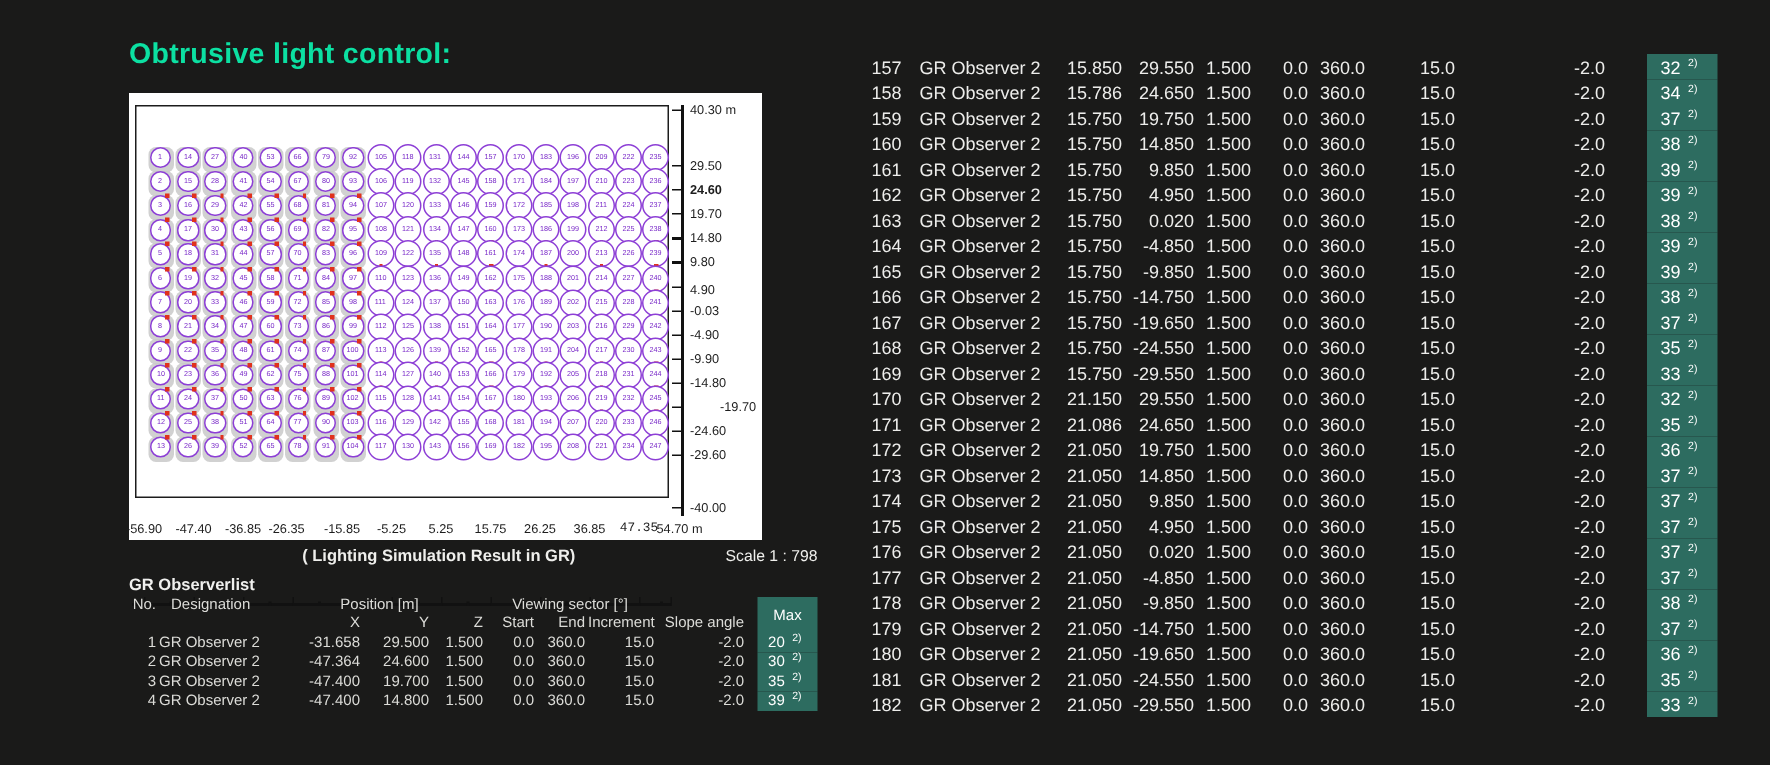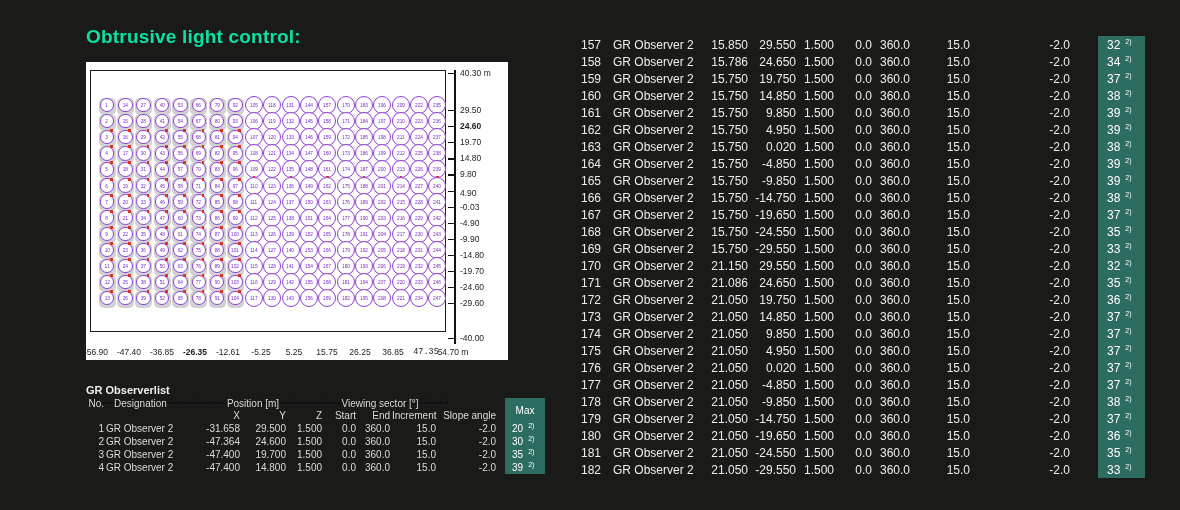--- a/index.html
+++ b/index.html
@@ -1072,42 +1072,42 @@
       <div class="axis-label" style="left: 374px; top: 127px;">4.90</div>
       <div class="tick" style="left: 362px; top: 144.6px; width: 7px; height: 1.3px;"></div>
       <div class="axis-label" style="left: 374px; top: 140.6px;">-0.03</div>
       <div class="tick" style="left: 362px; top: 160.7px; width: 7px; height: 1.3px;"></div>
       <div class="axis-label" style="left: 374px; top: 156.7px;">-4.90</div>
       <div class="tick" style="left: 362px; top: 176.8px; width: 7px; height: 1.3px;"></div>
       <div class="axis-label" style="left: 374px; top: 172.8px;">-9.90</div>
       <div class="tick" style="left: 362px; top: 192.9px; width: 7px; height: 1.3px;"></div>
       <div class="axis-label" style="left: 374px; top: 188.9px;">-14.80</div>
       <div class="tick" style="left: 362px; top: 209px; width: 7px; height: 1.3px;"></div>
-      <div class="axis-label" style="left: 374px; top: 205px; text-align: center;">-19.70</div>
+      <div class="axis-label" style="left: 394px; top: 205px; text-align: center;">-19.70</div>
       <div class="tick" style="left: 362px; top: 225.1px; width: 7px; height: 1.3px;"></div>
       <div class="axis-label" style="left: 374px; top: 221.1px;">-24.60</div>
       <div class="tick" style="left: 362px; top: 241.2px; width: 7px; height: 1.3px;"></div>
       <div class="axis-label" style="left: 374px; top: 237.2px;">-29.60</div>
       <div class="tick" style="left: 362px; top: 276px; width: 7px; height: 1.3px;"></div>
       <div class="axis-label" style="left: 374px; top: 272px;">-40.00</div>
       <div class="tick" style="left: 10px; top: 336px; width: 1.4px; height: 6px;"></div>
       <div class="tick" style="left: 26.5px; top: 339px; width: 2px; height: 2.5px;"></div>
       <div class="axis-label" style="left: -6px; top: 286px; width: 32px; text-align: center;">-56.90</div>
       <div class="tick" style="left: 43px; top: 336px; width: 1.4px; height: 6px;"></div>
       <div class="tick" style="left: 59.5px; top: 339px; width: 2px; height: 2.5px;"></div>
       <div class="axis-label" style="left: 27px; top: 286px; width: 32px; text-align: center;">-47.40</div>
       <div class="tick" style="left: 76px; top: 336px; width: 1.4px; height: 6px;"></div>
       <div class="tick" style="left: 92.5px; top: 339px; width: 2px; height: 2.5px;"></div>
       <div class="axis-label" style="left: 60px; top: 286px; width: 32px; text-align: center;">-36.85</div>
       <div class="tick" style="left: 109px; top: 336px; width: 1.4px; height: 6px;"></div>
       <div class="tick" style="left: 125.5px; top: 339px; width: 2px; height: 2.5px;"></div>
-      <div class="axis-label" style="left: 93px; top: 286px; width: 32px; text-align: center; font-weight: bold;">-26.35</div>
+      <div class="axis-label" style="left: 93px; top: 286px; width: 32px; ">-26.35</div>
       <div class="tick" style="left: 142px; top: 336px; width: 1.4px; height: 6px;"></div>
       <div class="tick" style="left: 158.5px; top: 339px; width: 2px; height: 2.5px;"></div>
-      <div class="axis-label" style="left: 126px; top: 286px; width: 32px; text-align: center;">-12.61</div>
+      <div class="axis-label" style="left: 126px; top: 286px; width: 32px; text-align: center;">-15.85</div>
       <div class="tick" style="left: 175px; top: 336px; width: 1.4px; height: 6px;"></div>
       <div class="tick" style="left: 191.5px; top: 339px; width: 2px; height: 2.5px;"></div>
       <div class="axis-label" style="left: 159px; top: 286px; width: 32px; text-align: center;">-5.25</div>
       <div class="tick" style="left: 208px; top: 336px; width: 1.4px; height: 6px;"></div>
       <div class="tick" style="left: 224.5px; top: 339px; width: 2px; height: 2.5px;"></div>
       <div class="axis-label" style="left: 192px; top: 286px; width: 32px; text-align: center;">5.25</div>
       <div class="tick" style="left: 241px; top: 336px; width: 1.4px; height: 6px;"></div>
       <div class="tick" style="left: 257.5px; top: 339px; width: 2px; height: 2.5px;"></div>
       <div class="axis-label" style="left: 225px; top: 286px; width: 32px; text-align: center;">15.75</div>
       <div class="tick" style="left: 274px; top: 336px; width: 1.4px; height: 6px;"></div>
@@ -1116,20 +1116,24 @@
       <div class="tick" style="left: 307px; top: 336px; width: 1.4px; height: 6px;"></div>
       <div class="tick" style="left: 323.5px; top: 339px; width: 2px; height: 2.5px;"></div>
       <div class="axis-label" style="left: 291px; top: 286px; width: 32px; text-align: center;">36.85</div>
       <div class="tick" style="left: 340px; top: 336px; width: 1.4px; height: 6px;"></div>
       <div class="tick" style="left: 353.5px; top: 339px; width: 2px; height: 2.5px;"></div>
       <div class="axis-label" style="left: 324px; top: 286px; width: 32px; text-align: center; font-family: Liberation Mono, monospace;">47.35</div>
       <div class="tick" style="left: 361px; top: 336px; width: 1.4px; height: 6px;"></div>
       <div class="axis-label" style="left: 351px; top: 286px; width: 32px; text-align: center;">54.70 m</div>
     </div>
 
+  <div class="caption-row">
+    <div class="plot-caption">( Lighting Simulation Result in GR)</div>
+    <div class="scale-label">Scale 1 : 798</div>
+  </div>
 
   <div class="obs-title">GR Observerlist</div>
 
   <table class="obs-table">
     <colgroup>
       <col style="width:20px">
         <col style="width:78px">
         <col style="width:58px">
       <col style="width:46px">
         <col style="width:36px">

